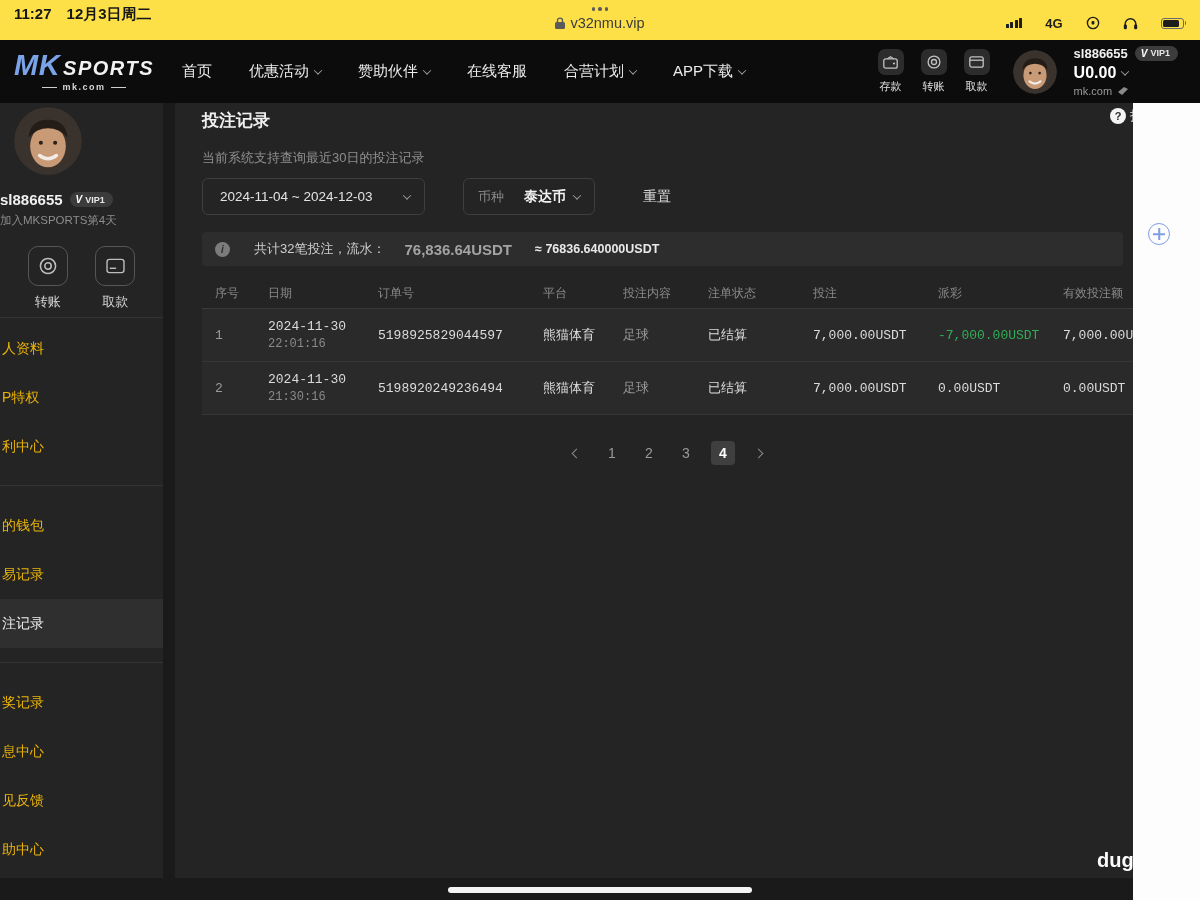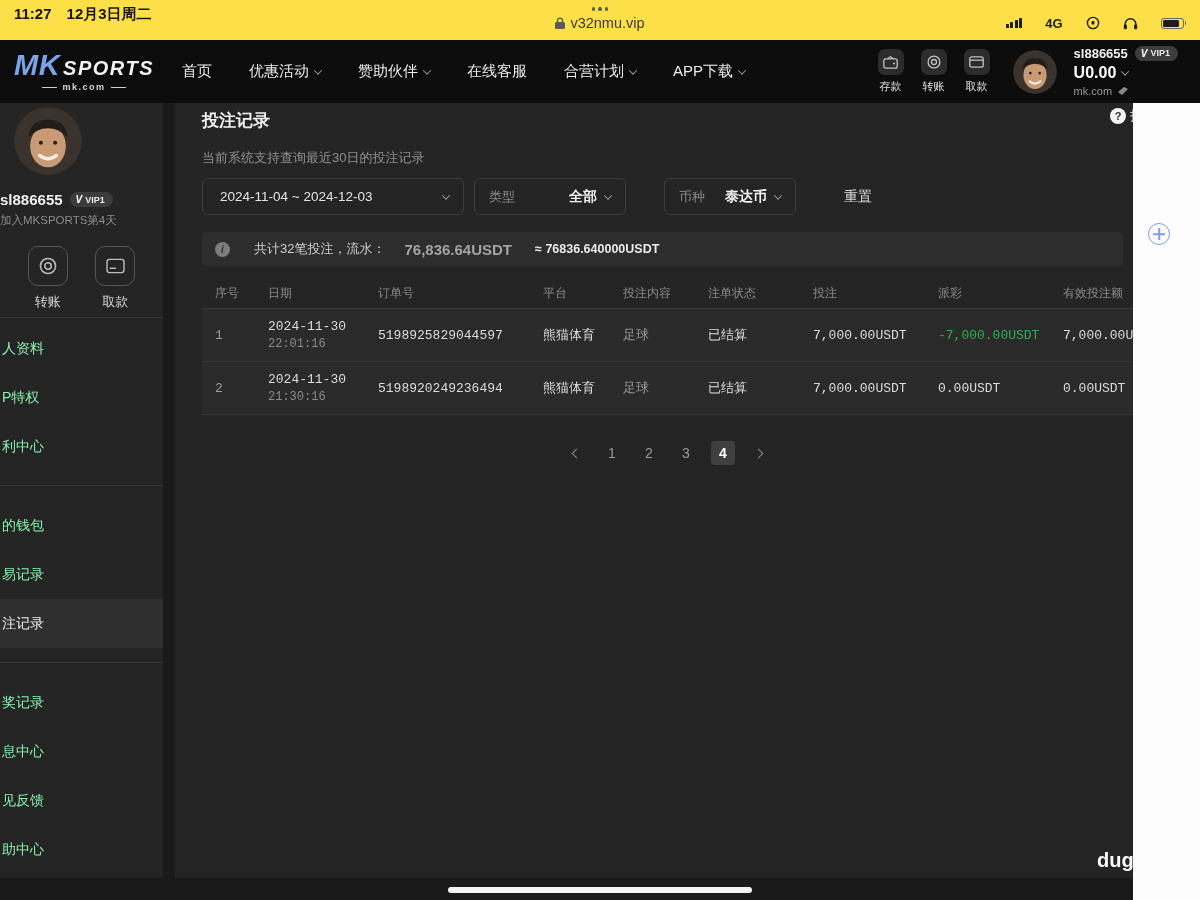--- a/index.html
+++ b/index.html
@@ -49,36 +49,36 @@
   .side-gap { width:12px; flex-shrink:0; }
   .content { flex:1; background:#242424; position:relative; overflow:hidden; padding:6px 0 0 27px; }
 
   .avatar-big { width:68px; height:68px; border-radius:50%; overflow:hidden; margin:4px 0 0 14px; }
   .side-user { display:flex; align-items:center; gap:7px; margin-top:16px; font-size:15px; font-weight:bold; color:#f0f0f0; }
   .side-joined { font-size:11.5px; color:#8d8d8d; margin-top:5px; }
   .side-actions { display:flex; justify-content:space-evenly; margin-top:18px; }
   .sa { display:flex; flex-direction:column; align-items:center; gap:7px; font-size:13px; color:#d8d8d8; cursor:pointer; }
   .sa-icon { width:40px; height:40px; border:1.5px solid #565656; border-radius:10px; display:flex; align-items:center; justify-content:center; }
   .side-divider { height:1px; background:#343434; margin-top:6px; }
-  .menu-item { height:49px; display:flex; align-items:center; font-size:14px; color:#86efac; padding-left:2px; cursor:pointer; }
+  .menu-item { height:49px; display:flex; align-items:center; font-size:14px; color:#eab308; padding-left:2px; cursor:pointer; }
   .menu-item.active { background:#2f2f2f; color:#ededed; }
   .menu-divider { height:1px; background:#343434; margin:14px 0 15px 0; }
   .menu { margin-top:6px; }
 
   
   .page-title { font-size:17px; font-weight:bold; color:#f0f0f0; }
   .help { position:absolute; left:935px; top:4px; display:flex; align-items:center; gap:4px; white-space:nowrap; }
   .help-q { width:16px; height:16px; border-radius:50%; background:#f4f4f4; color:#2b2b2b; font-size:11px; font-weight:bold; display:flex; align-items:center; justify-content:center; }
   .help-q::before { content:"?"; }
   .help-label { font-size:13px; color:#e6e6e6; }
   .subtitle { margin-top:17px; font-size:13px; color:#8f8f8f; }
 
   .filters { margin-top:11px; display:flex; align-items:center; }
   .fbox { height:37px; border:1px solid #3e3e3e; border-radius:6px; display:flex; align-items:center; padding:0 14px; cursor:pointer; }
-  .fbox.date { width:262px; justify-content:space-between; padding-left:17px; }
+  .fbox.date { width:223px; justify-content:space-between; padding-left:17px; }
   .fbox.type { width:152px; margin-left:10px; justify-content:space-between; }
   .fbox.currency { width:132px; margin-left:38px; justify-content:space-between; }
   .f-val { font-size:13.5px; color:#e3e3e3; }
   .f-label { font-size:13px; color:#8a8a8a; }
   .f-strong { font-size:14px; color:#f0f0f0; font-weight:bold; }
   .f-right { display:flex; align-items:center; gap:8px; }
   .reset-btn { margin-left:48px; font-size:14px; color:#dcdcdc; cursor:pointer; }
 
   .summary { margin-top:17px; width:921px; height:34px; background:#2d2d2d; border-radius:4px; display:flex; align-items:center; padding:0 13px; gap:24px; }
   .info-i { width:15px; height:15px; border-radius:50%; background:#7c7c7c; color:#2d2d2d; font-size:10px; font-weight:bold; display:flex; align-items:center; justify-content:center; flex-shrink:0; }
@@ -354,27 +354,20 @@
       <span class="help-q"></span>
       <span class="help-label">投</span>
     </div>
     <div class="subtitle">当前系统支持查询最近30日的投注记录</div>
 
     <div class="filters">
       <div class="fbox date">
         <span class="f-val">2024-11-04 ~ 2024-12-03</span>
         <i class="chev"></i>
       </div>
-      <div class="fbox type">
-        <span class="f-label">类型</span>
-        <span class="f-right">
-          <span class="f-strong">全部</span>
-          <i class="chev"></i>
-        </span>
-      </div>
       <div class="fbox currency">
         <span class="f-label">币种</span>
         <span class="f-right">
           <span class="f-strong">泰达币</span>
           <i class="chev"></i>
         </span>
       </div>
       <span class="reset-btn">重置</span>
     </div>
 

